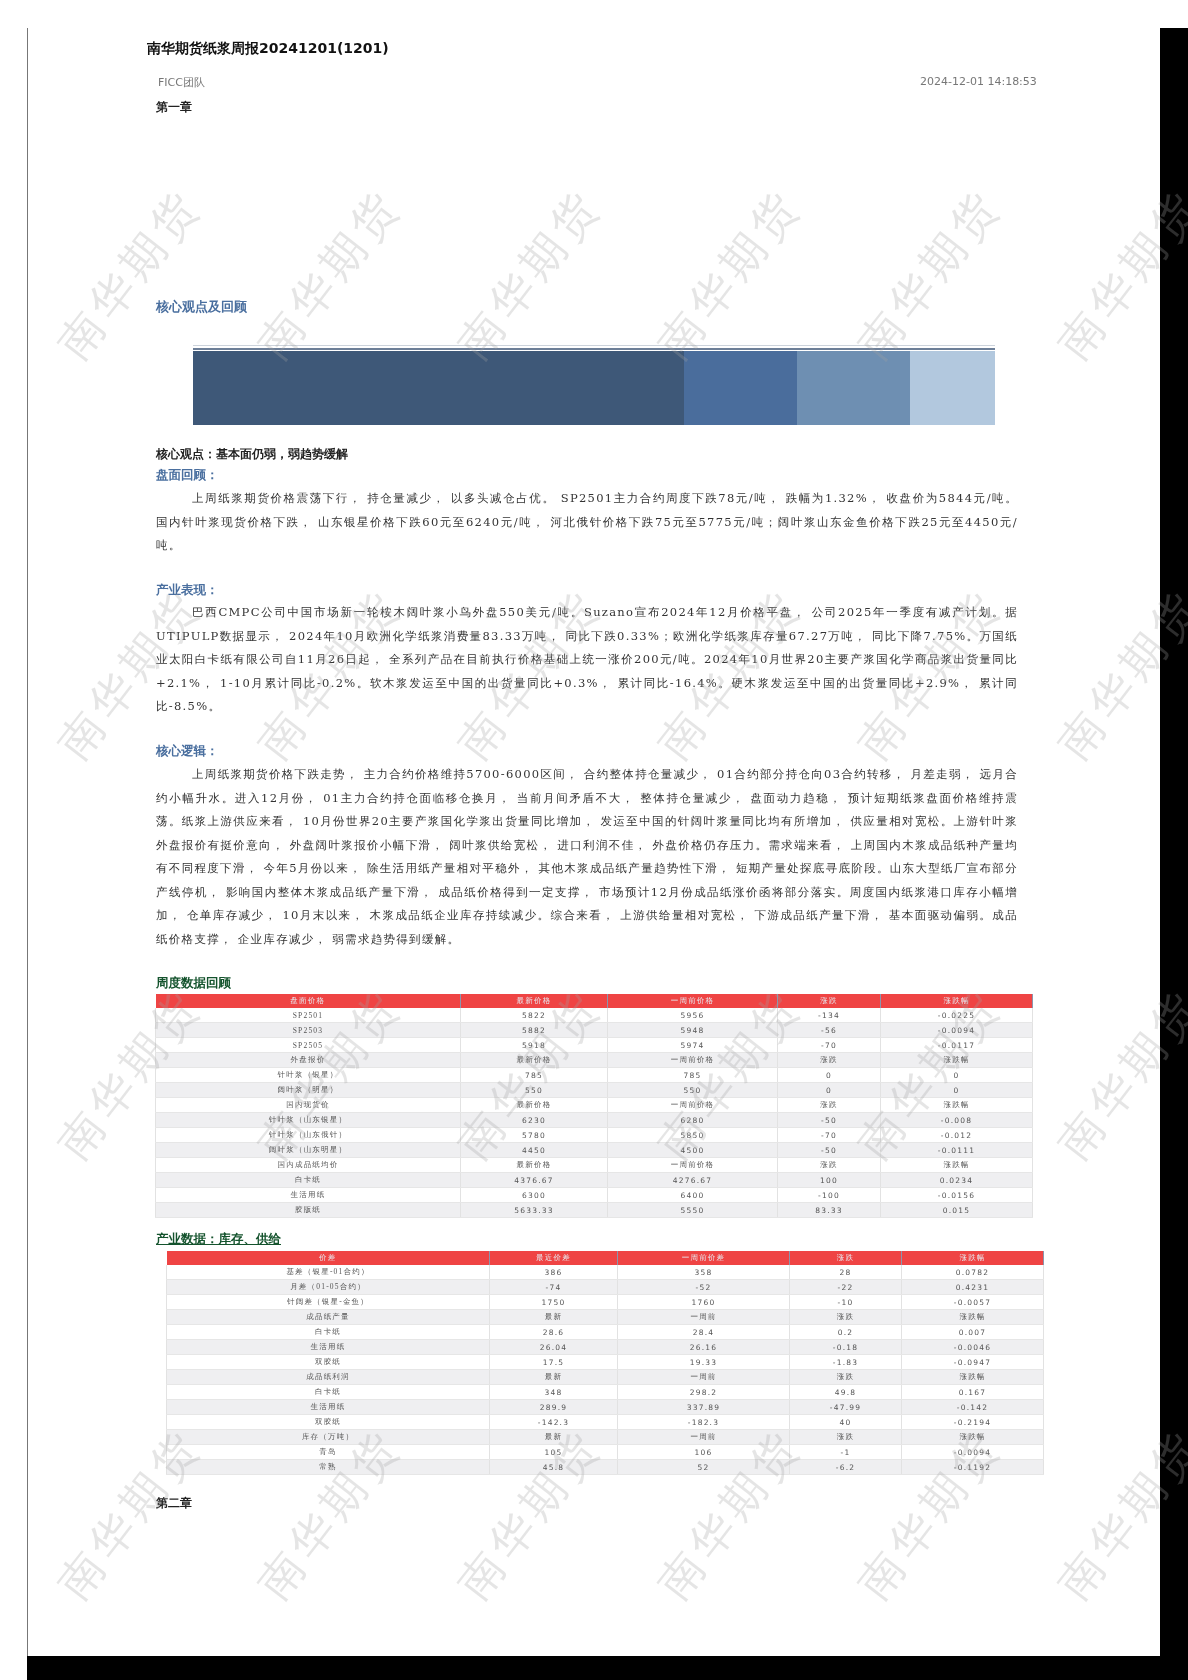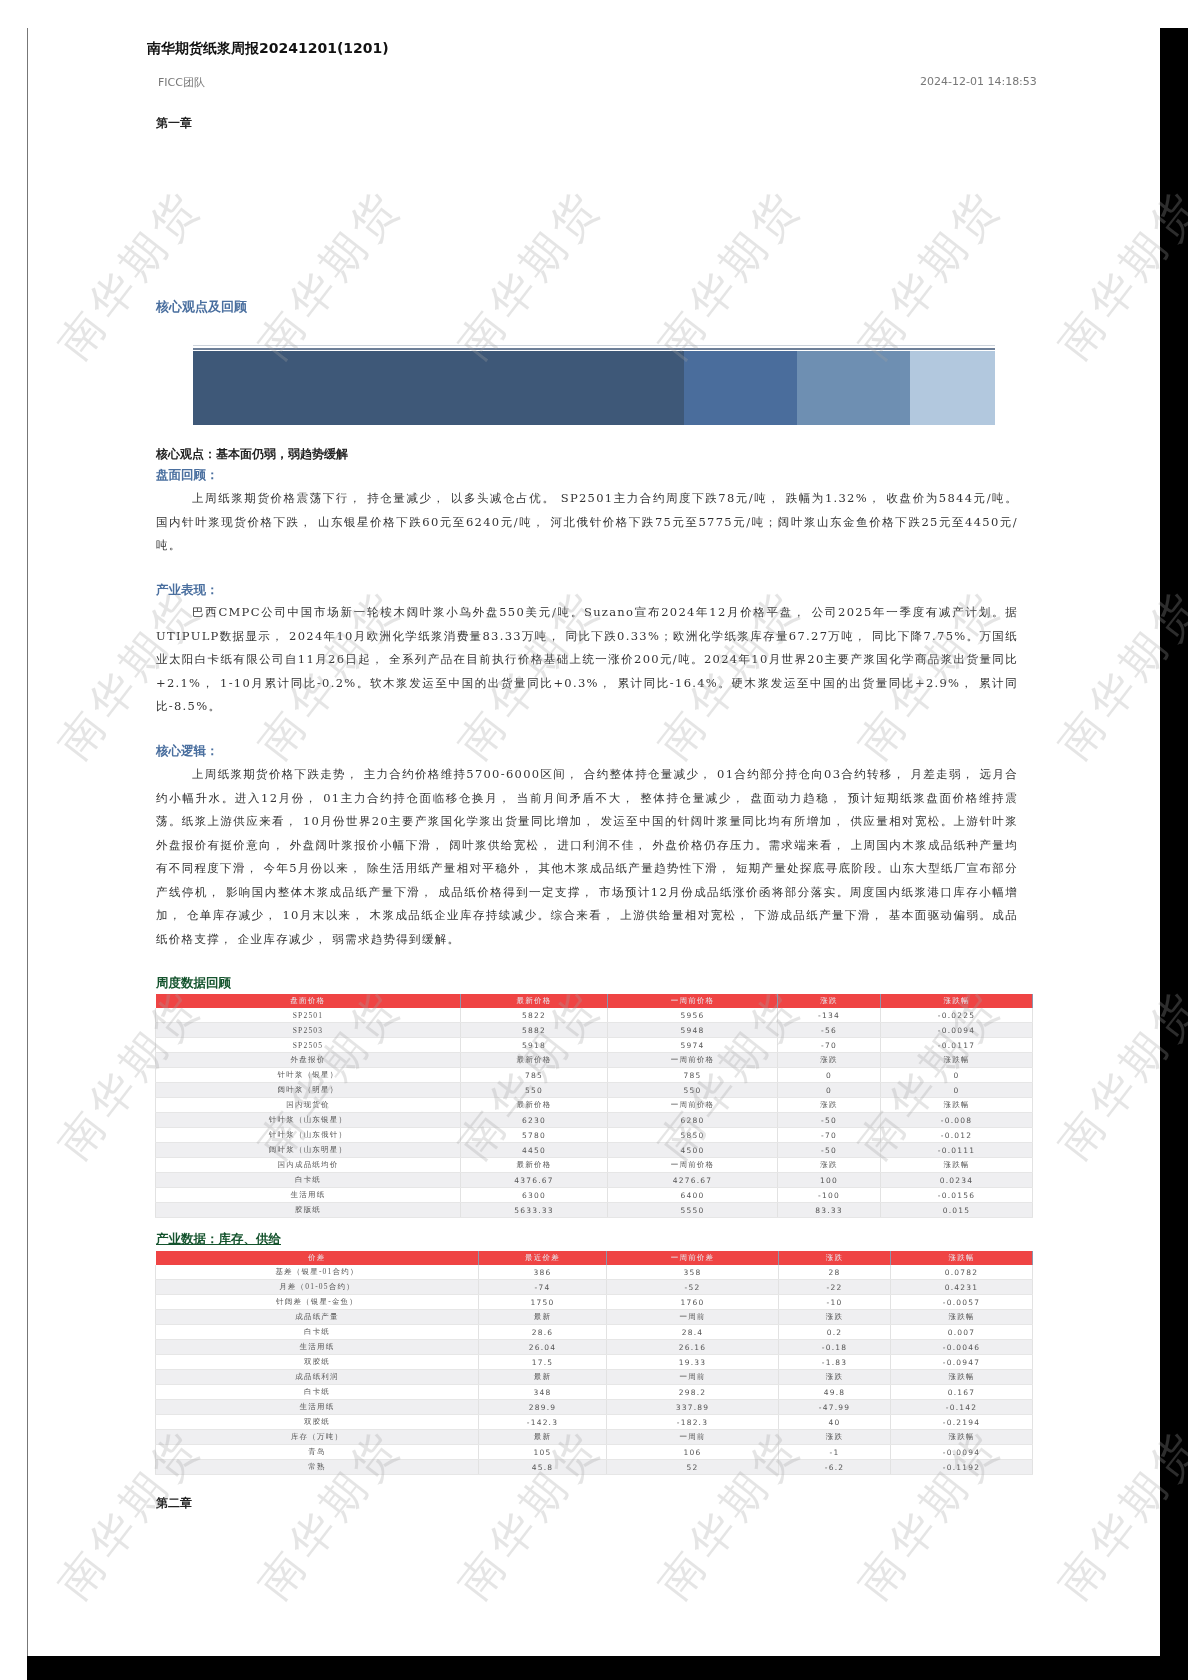--- a/index.html
+++ b/index.html
@@ -60,21 +60,21 @@
 <body>
 
 <div class="page-border-left"></div>
 <div class="right-bar"></div>
 <div class="bottom-bar"></div>
 
 <div class="doc-title">南华期货纸浆周报20241201(1201)</div>
 <div class="author">FICC团队</div>
 <div class="timestamp">2024-12-01 14:18:53</div>
 
-<div class="chapter" style="top:115px;font-family:Liberation Mono, monospace;">第一章</div>
+<div class="chapter" style="top:99px;font-family:Liberation Mono, monospace;">第一章</div>
 
 <div class="section-blue" style="top:298px;">核心观点及回顾</div>
 
 <div class="banner-line1"></div>
 <div class="banner-line2"></div>
 <div class="banner">
   <div class="banner-seg" style="width:491px;background:#3e5878;"></div>
   <div class="banner-seg" style="width:113px;background:#4a6d9c;"></div>
   <div class="banner-seg" style="width:113px;background:#6e8fb2;"></div>
   <div class="banner-seg" style="width:85px;background:#b2c8de;"></div>
@@ -205,21 +205,21 @@
         <td>胶版纸</td>
         <td>5633.33</td>
         <td>5550</td>
         <td>83.33</td>
         <td>0.015</td>
       </tr>
     </tbody>
 </table>
 
 <div class="table-title" style="top:1231px;text-decoration:underline;">产业数据：库存、供给</div>
-<table class="data" id="industry-table" style="top:1251px;">
+<table class="data" id="industry-table" style="top:1251px;margin-left:11px;">
   <colgroup>
       <col style="width:323px">
       <col style="width:128px">
       <col style="width:172px">
       <col style="width:112px">
       <col style="width:142px">
     </colgroup>
   <thead>
       <tr>
         <th>价差</th>

